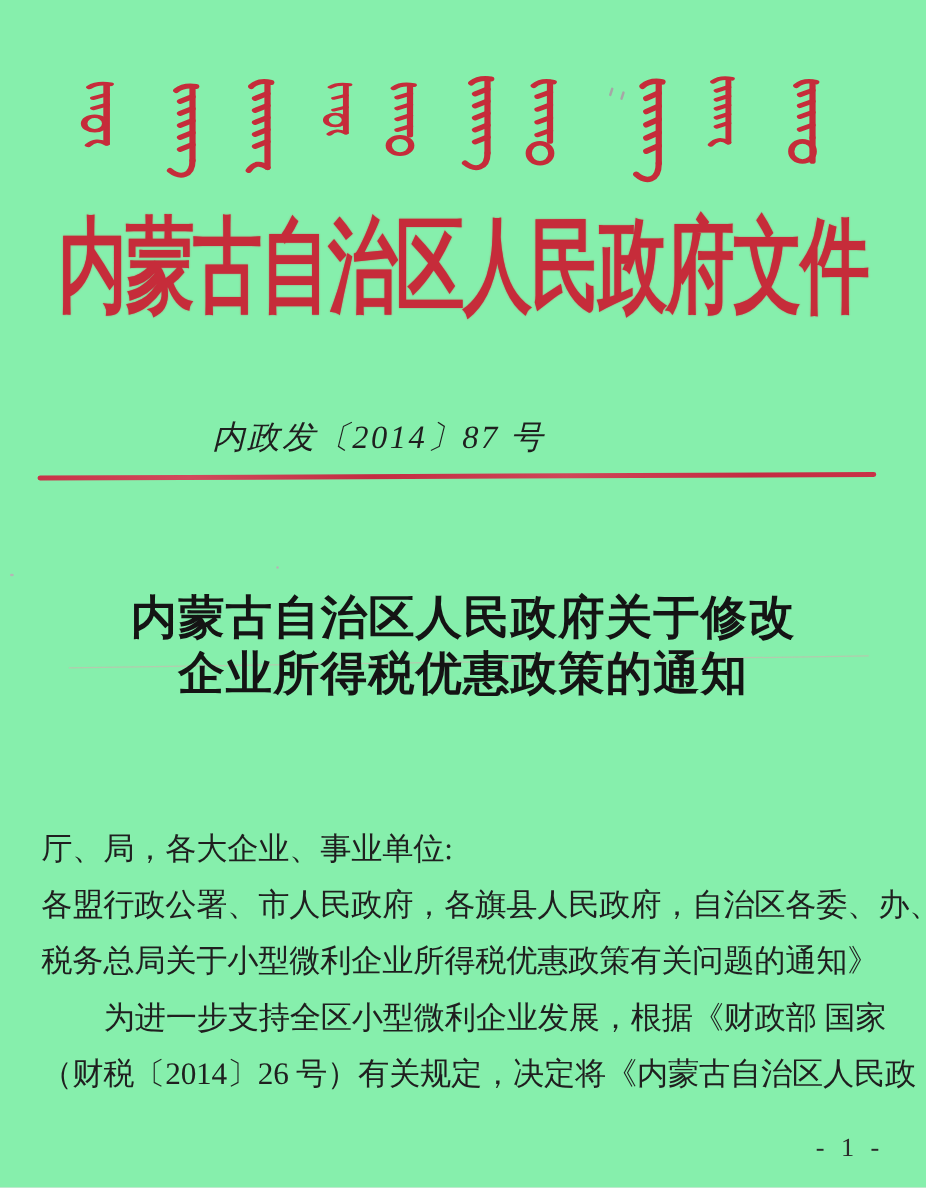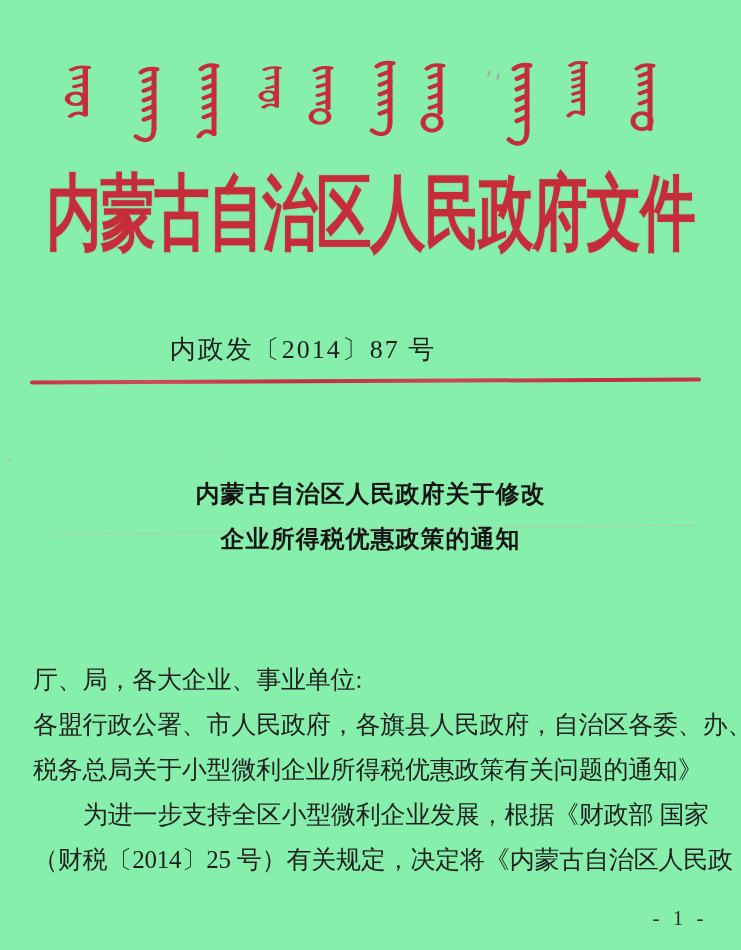--- a/index.html
+++ b/index.html
@@ -31,36 +31,36 @@
     letter-spacing:-1px;
     transform:scaleY(1.5);
     transform-origin:50% 0%;
     text-shadow:0 0 1px rgba(198,44,58,.65);
   }
 
   
   .doc-number{
     position:absolute;left:0;top:330px;width:606px;
     text-align:center;font-size:26px;line-height:40px;
-    letter-spacing:2px;color:#1f1f1f;
+    letter-spacing:2px;color:#1f1f1f;font-style:italic;
   }
 
   
   .red-rule{
     position:absolute;left:30px;top:379px;width:671px;height:4px;
     background:linear-gradient(90deg,#c93247 0%,#d14a5c 18%,#c42c42 40%,#cf4658 63%,#c42c42 85%,#c93247 100%);
     transform:rotate(-0.25deg);
     border-radius:2px;
   }
 
   
   .doc-title{
     position:absolute;left:40px;top:472px;width:661px;
     text-align:center;color:#141414;
-    font-size:24px;font-weight:bold;line-height:45px;
+    font-size:37px;font-weight:bold;line-height:45px;
     letter-spacing:1px;
   }
 
   
   .body-text{
     position:absolute;left:33px;top:657px;width:680px;
     color:#1f1f1f;font-size:25px;line-height:45px;
     letter-spacing:-0.2px;white-space:nowrap;
   }
   .body-line{height:45px;}
@@ -211,18 +211,18 @@
   <div class="doc-title">
     <div>内蒙古自治区人民政府关于修改</div>
     <div>企业所得税优惠政策的通知</div>
   </div>
 
   <div class="body-text">
     <div class="body-line">厅、局，各大企业、事业单位:</div>
     <div class="body-line">各盟行政公署、市人民政府，各旗县人民政府，自治区各委、办、</div>
     <div class="body-line">税务总局关于小型微利企业所得税优惠政策有关问题的通知》</div>
     <div class="body-line indent">为进一步支持全区小型微利企业发展，根据《财政部 国家</div>
-    <div class="body-line">（财税〔2014〕25 号）有关规定，决定将《内蒙古自治区人民政</div>
+    <div class="body-line">（财税〔2014〕26 号）有关规定，决定将《内蒙古自治区人民政</div>
   </div>
 
   <div class="page-number">- 1 -</div>
 
 </div>
 
 </body></html>

